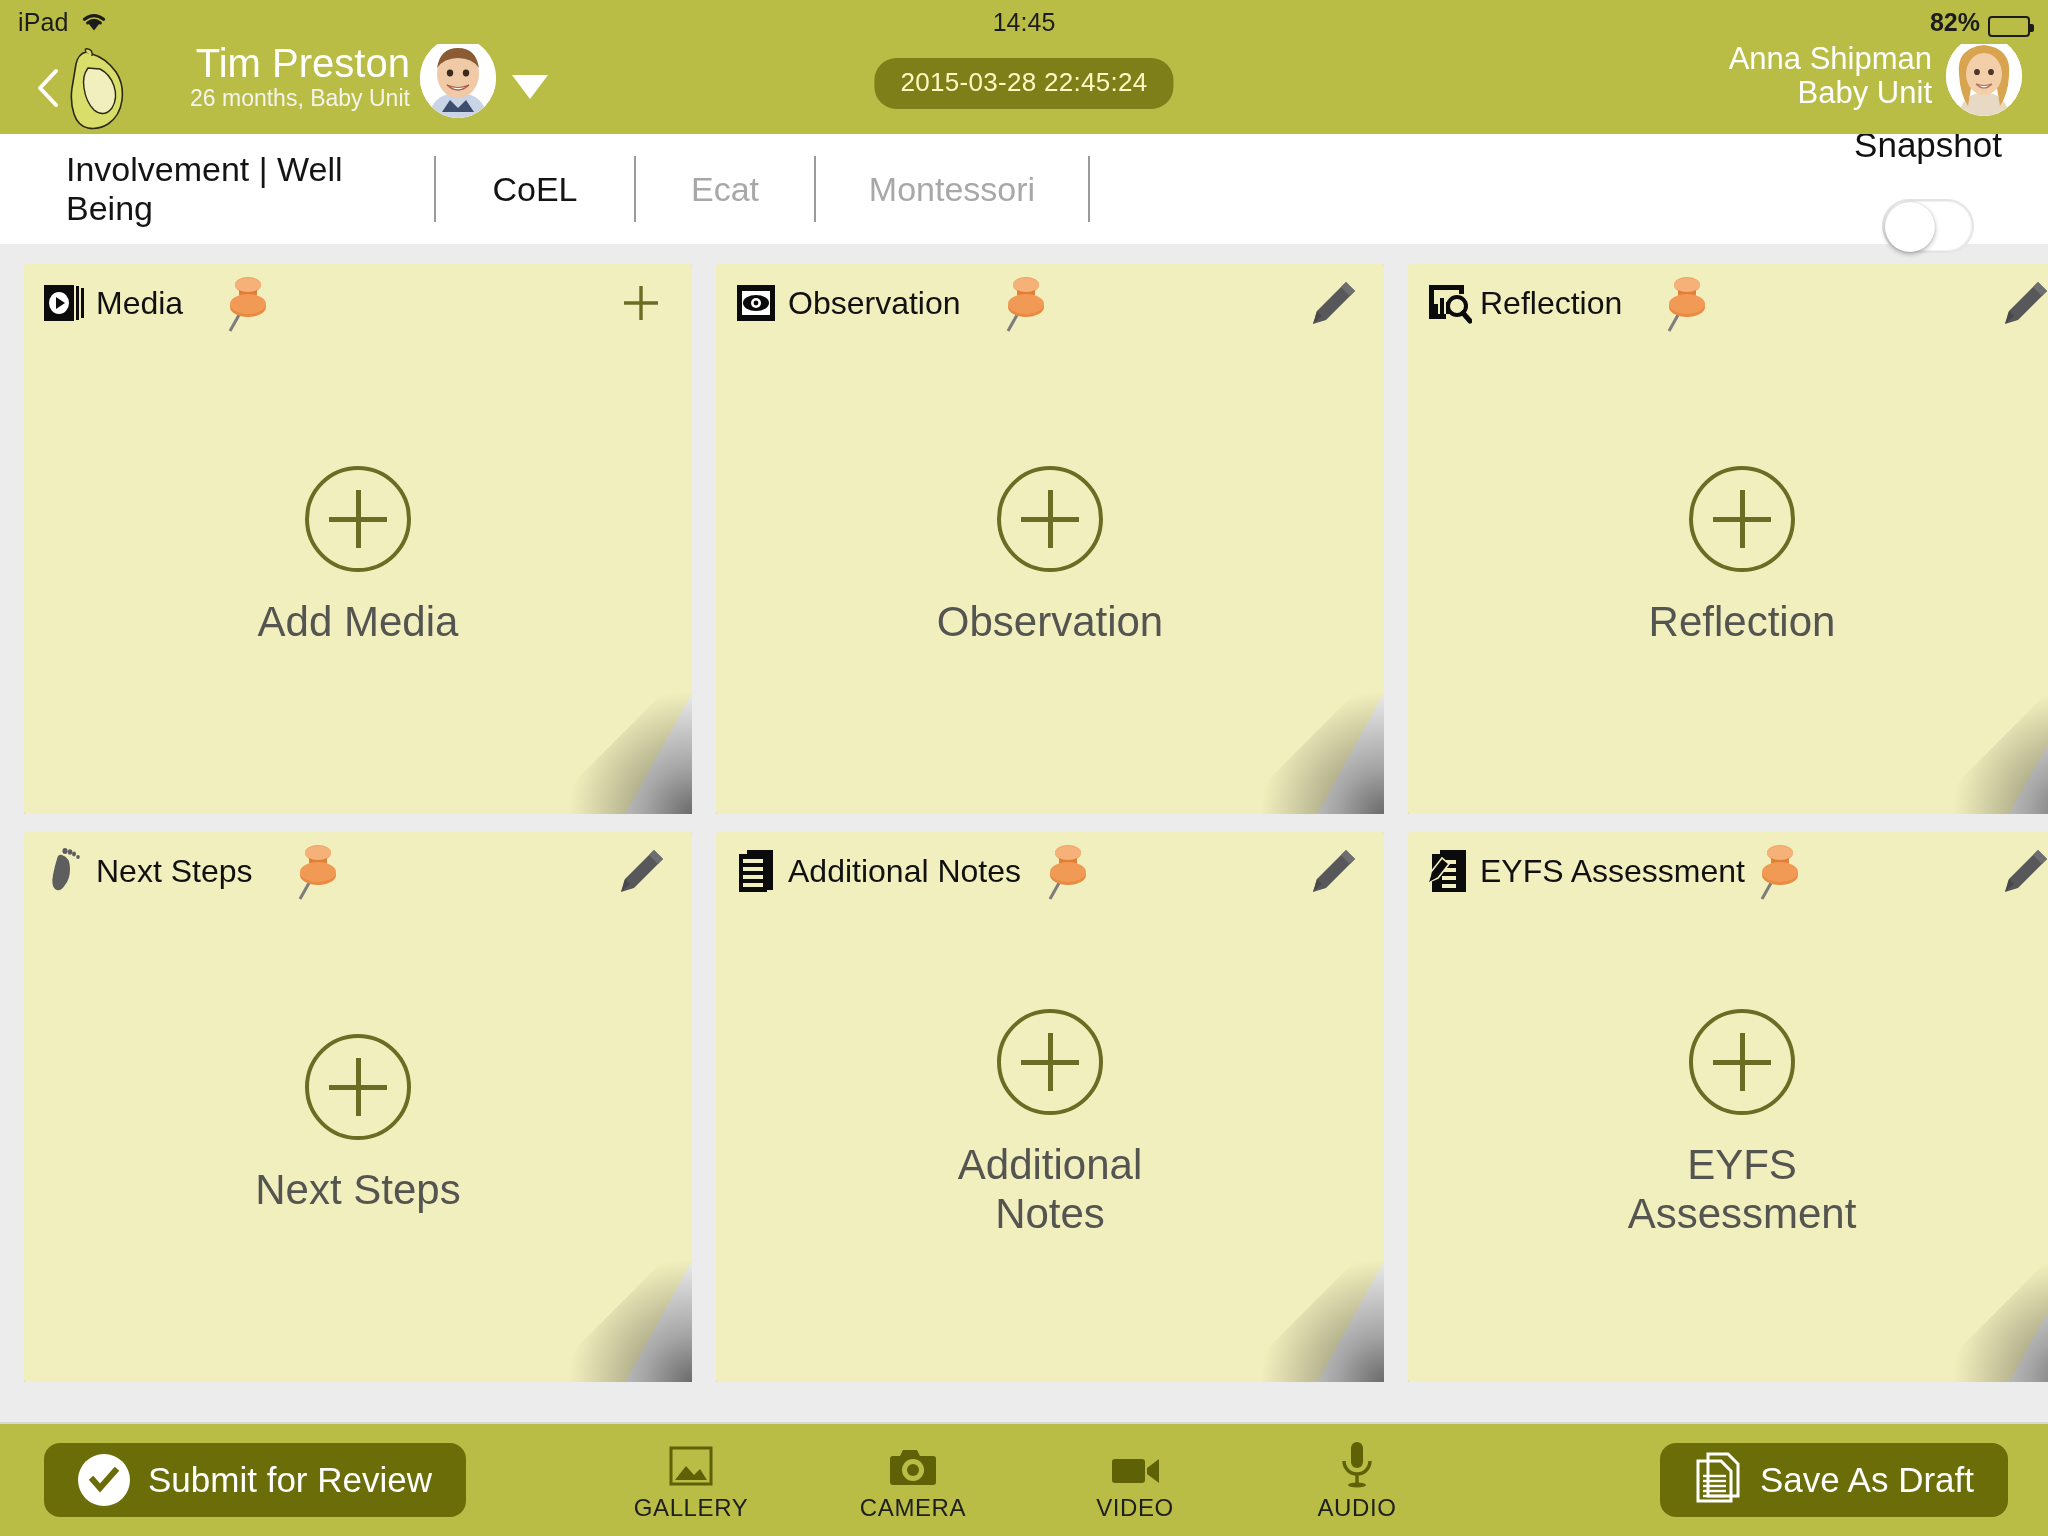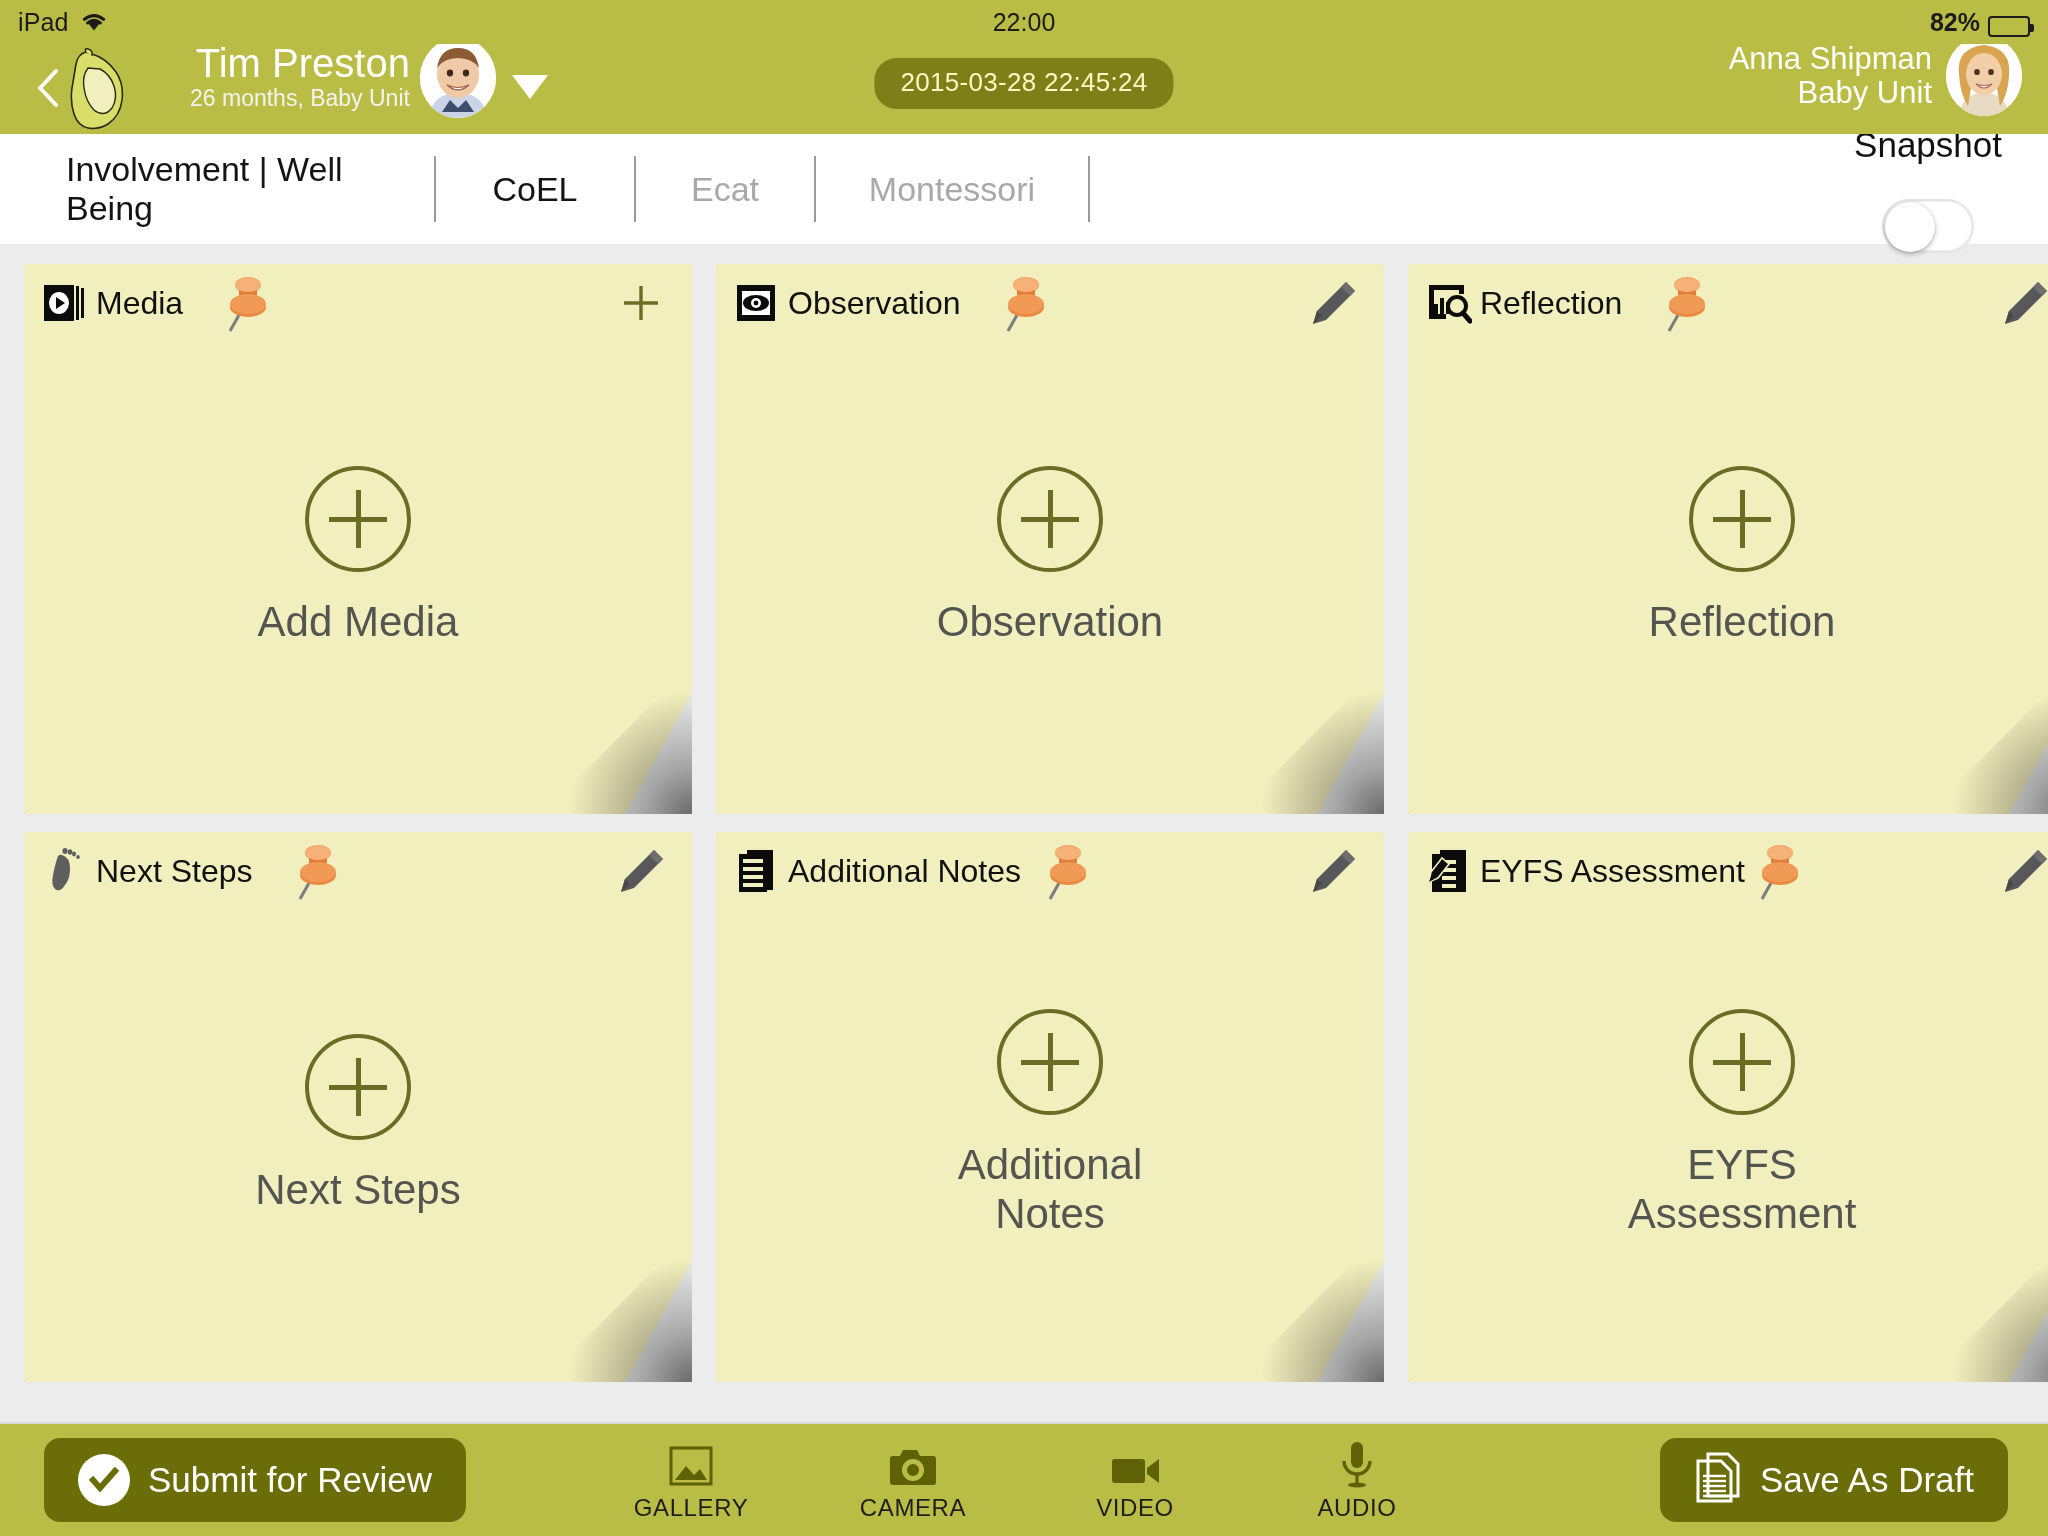--- a/index.html
+++ b/index.html
@@ -196,21 +196,21 @@
     position: absolute; bottom: 0; left: 0;
     width: 2048px; height: 114px;
     background: #b9bd45;
     border-top: 2px solid #d8d8d8;
     display: flex; align-items: center;
     z-index: 12;
   }
   .btn-pill {
     background: #6b6e08; border-radius: 16px;
     display: flex; align-items: center; gap: 18px;
-    height: 84px; padding: 0 34px; cursor: pointer;
+    height: 74px; padding: 0 34px; cursor: pointer;
   }
   .btn-pill .label { font-size: 35px; color: #ffffff; white-space: nowrap; }
   .btn-submit { margin-left: 44px; }
   .btn-draft  { margin-right: 40px; }
   .check-circle {
     width: 52px; height: 52px; border-radius: 26px; background: #fff;
     display: flex; align-items: center; justify-content: center; flex: 0 0 auto;
   }
   .tool-center {
     position: absolute; left: 50%; transform: translateX(-50%);
@@ -230,21 +230,21 @@
   <div class="sb-left">
     <span class="sb-ipad">iPad</span>
     <span class="wifi-icon">
       <svg width="26" height="20" viewBox="0 0 26 20">
         <path d="M13 18.5 L7.5 11.5 Q13 7.5 18.5 11.5 Z" fill="#1c1c1c"></path>
         <path d="M3.5 7.2 Q13 0 22.5 7.2" stroke="#1c1c1c" stroke-width="3.2" fill="none" stroke-linecap="round"></path>
         <path d="M6.6 11.0 Q13 5.8 19.4 11.0" stroke="#1c1c1c" stroke-width="3" fill="none" stroke-linecap="round"></path>
       </svg>
     </span>
   </div>
-  <div class="sb-center">22:00</div>
+  <div class="sb-center">14:45</div>
   <div class="sb-right">
     <span class="sb-batt-txt">82%</span>
     <span class="batt">
       <span class="batt-fill" style="width:82%"></span>
     </span>
   </div>
 </div>
 
 <div class="nav-bar">
 

